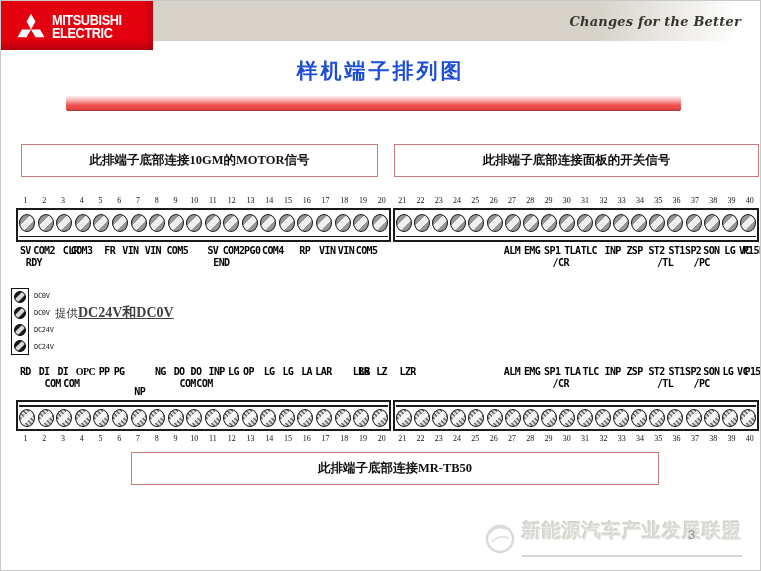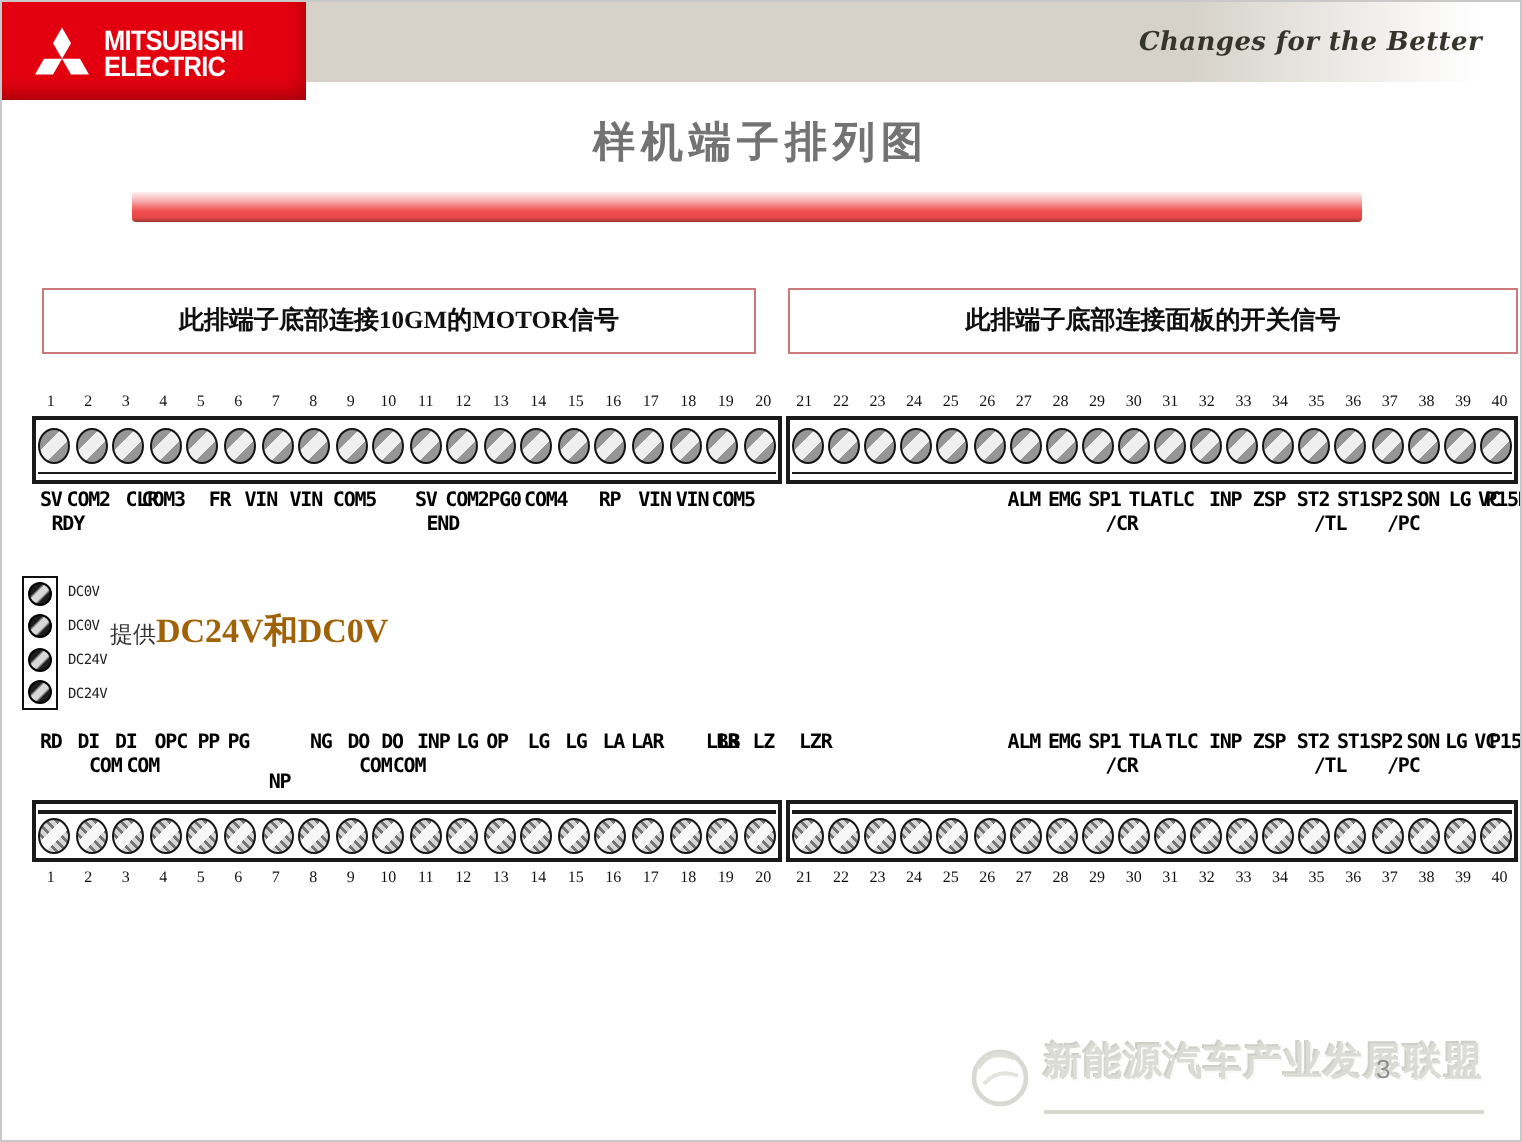--- a/index.html
+++ b/index.html
@@ -13,21 +13,21 @@
     background:linear-gradient(90deg,var(--band_gray) 0%,var(--band_gray) 78%,#ffffff 97%);}
   .logo-box{position:absolute;left:0;top:0;width:152px;height:49px;background:var(--brand_red);
     box-shadow:inset -5px -7px 9px -4px rgba(110,0,8,.55);display:flex;align-items:center;}
   .logo-mark{margin-left:15px;width:30px;height:27px;flex:0 0 auto;}
   .brand-text{color:#fff;font-weight:bold;font-size:13px;line-height:11.5px;letter-spacing:-.4px;
     margin-left:6px;margin-top:2px;transform:scale(.98,1.08);transform-origin:left center;}
   .slogan{position:absolute;top:13px;right:19px;font:bold italic 13px "DejaVu Serif",serif;
     color:#35352c;letter-spacing:.2px;}
   
   .page-title{position:absolute;left:0;top:56px;width:100%;text-align:center;
-    font:bold 21px "Liberation Serif","DejaVu Serif",serif;color:#737373;letter-spacing:3px;}
+    font:bold 21px "Liberation Serif","DejaVu Serif",serif;color:#1d4ed8;letter-spacing:3px;}
   .red-bar{position:absolute;left:65px;top:95px;width:615px;height:15px;border-radius:2px;
     background:linear-gradient(180deg,#fdf0f0 0%,#f8b2b2 28%,var(--bar_red) 62%,#e84848 84%,#a33636 100%);}
   
   .callout{position:absolute;box-sizing:border-box;border:1.5px solid var(--callout_border);
     display:flex;align-items:center;justify-content:center;
     font:bold 12.5px "Liberation Serif","DejaVu Serif",serif;color:#101010;}
   .co-tl{left:20px;top:143px;width:357px;height:33px;}
   .co-tr{left:393px;top:143px;width:365px;height:33px;}
   .co-b{left:130px;top:451px;width:528px;height:33px;}
   
@@ -62,21 +62,21 @@
   .tlabel .l2{display:block;padding-left:17px;}
   
   .dc-block{position:absolute;left:10px;top:287px;width:18px;height:67px;box-sizing:border-box;
     border:1.5px solid #111;display:flex;flex-direction:column;justify-content:space-around;align-items:center;background:#fff;}
   .dc-screw{width:12px;height:12px;border:1px solid #000;border-radius:50%;box-sizing:border-box;
     background:linear-gradient(135deg,#1c1c1c 30%,#d8d8d8 40% 60%,#1c1c1c 70%);}
   .dc-labels{position:absolute;left:33px;top:287px;height:67px;display:flex;flex-direction:column;
     justify-content:space-around;font:7px "DejaVu Sans Mono",monospace;color:#222;letter-spacing:-.3px;}
   .power-note{position:absolute;left:54px;top:303px;font-size:11.5px;color:#333;
     font-family:"Liberation Serif",serif;}
-  .power-note b{font-size:17px;color:#a16207;}
+  .power-note b{font-size:14px;color:#404040;text-decoration:underline;}
   
   .watermark{position:absolute;left:480px;top:517px;display:flex;align-items:center;gap:5px;}
   .wm-emblem{width:36px;height:36px;flex:0 0 auto;}
   .wm-text{font:bold 19px "Liberation Serif","DejaVu Serif",serif;color:var(--watermark_gray);
     letter-spacing:1px;border-bottom:2px solid #d8d8d2;padding-bottom:11px;
     text-shadow:1px 1px 0 #fafaf8,-1px -1px 0 #cfcfca;}
   .page-num{position:absolute;left:687px;top:526px;font:13px "Liberation Sans",sans-serif;
     color:var(--page_gray);}
 </style>
 </head>
@@ -228,21 +228,21 @@
         <span class="tlabel" style="left: 92%;"><span class="l1">LG</span></span>
         <span class="tlabel" style="left: 96%;"><span class="l1">VC</span></span>
         <span class="tlabel" style="left: 98.5%;"><span class="l1">P15R</span></span>
       </div>
   </div>
   <div class="strip-group sg-bl">
     <div class="labels">
         <span class="tlabel" style="left: 2.5%;"><span class="l1">RD</span></span>
         <span class="tlabel" style="left: 7.5%;"><span class="l1">DI</span><span class="l2">COM</span></span>
         <span class="tlabel" style="left: 12.5%;"><span class="l1">DI</span><span class="l2">COM</span></span>
-        <span class="tlabel" style="left: 18.5%;"><span class="l1">OPC</span></span>
+        <span class="tlabel" style="left: 18.5%; font-family: Liberation Serif, serif;"><span class="l1">OPC</span></span>
         <span class="tlabel" style="left: 23.5%;"><span class="l1">PP</span></span>
         <span class="tlabel" style="left: 27.5%;"><span class="l1">PG</span></span>
         <span class="tlabel" style="left: 33%; margin-top: 20px;"><span class="l1">NP</span></span>
         <span class="tlabel" style="left: 38.5%;"><span class="l1">NG</span></span>
         <span class="tlabel" style="left: 43.5%;"><span class="l1">DO</span><span class="l2">COM</span></span>
         <span class="tlabel" style="left: 48%;"><span class="l1">DO</span><span class="l2">COM</span></span>
         <span class="tlabel" style="left: 53.5%;"><span class="l1">INP</span></span>
         <span class="tlabel" style="left: 58%;"><span class="l1">LG</span></span>
         <span class="tlabel" style="left: 62%; text-align: center;"><span class="l1">OP</span></span>
         <span class="tlabel" style="left: 67.5%;"><span class="l1">LG</span></span>
@@ -371,20 +371,21 @@
   <div class="dc-labels">
       <span>DC0V</span>
       <span>DC0V</span>
       <span>DC24V</span>
       <span>DC24V</span>
     </div>
   <div class="power-note">
     <span>提供</span><b>DC24V和DC0V</b>
   </div>
 
+  <div class="callout co-b">此排端子底部连接MR-TB50</div>
 
   <div class="watermark">
     <svg class="wm-emblem" viewBox="0 0 36 36">
       <circle cx="19" cy="19" r="13" fill="none" stroke="#d9d9d4" stroke-width="2.4"></circle>
       <path d="M8,14 Q14,4 26,9" fill="none" stroke="#dedeD9" stroke-width="2.2"></path>
       <path d="M11,22 Q18,14 28,18" fill="none" stroke="#e4e4df" stroke-width="2"></path>
     </svg>
     <span class="wm-text">新能源汽车产业发展联盟</span>
   </div>
   <div class="page-num">3</div>

